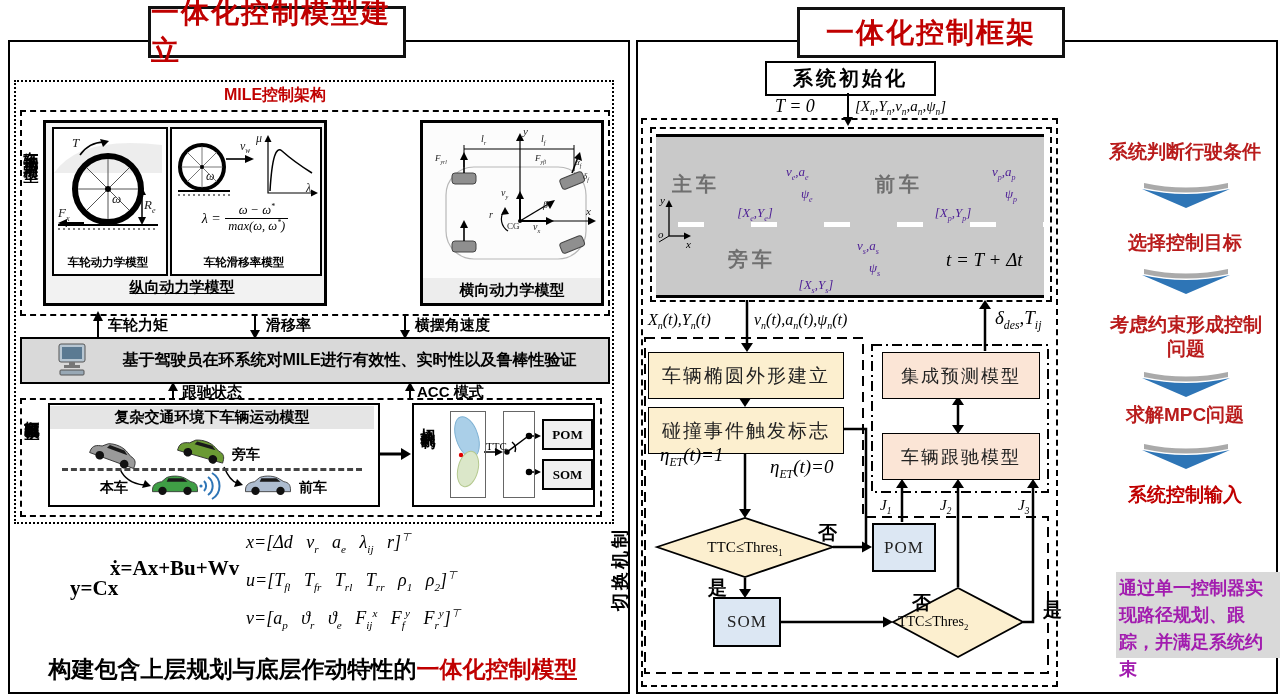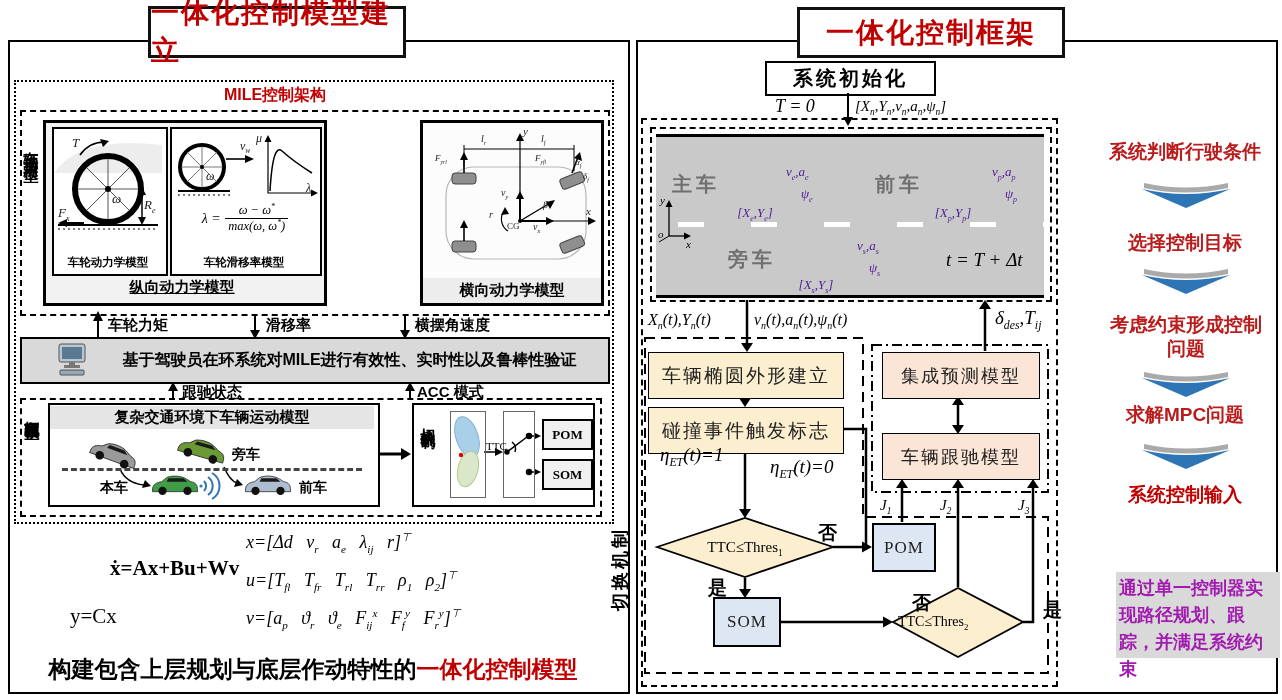--- a/index.html
+++ b/index.html
@@ -378,21 +378,21 @@
 
   <div class="abs solid2" style="left:412px;top:403px;width:179px;height:100px;z-index:1;"></div>
   <div class="abs vtext" style="left:421px;top:416px;height:80px;letter-spacing:2px;z-index:2;">切换机制</div>
   <div class="abs" style="left:450px;top:411px;width:34px;height:85px;border:1px solid #666;z-index:1;"></div>
   <div class="abs serif" style="left:486px;top:440px;font-size:11px;z-index:2;">TTC</div>
   <div class="abs" style="left:503px;top:411px;width:30px;height:85px;border:1px solid #666;z-index:1;"></div>
   <div class="abs serif" style="left:542px;top:419px;width:47px;height:27px;border:2px solid #000;background:#f0f0f0;display:flex;align-items:center;justify-content:center;font-weight:bold;font-size:13px;z-index:2;">POM</div>
   <div class="abs serif" style="left:542px;top:459px;width:47px;height:27px;border:2px solid #000;background:#f0f0f0;display:flex;align-items:center;justify-content:center;font-weight:bold;font-size:13px;z-index:2;">SOM</div>
 
   <div class="abs serif" style="left:70px;top:556px;font-size:21px;font-weight:bold;z-index:2;margin-left:40px;">ẋ=Ax+Bu+Wv</div>
-  <div class="abs serif" style="left:70px;top:604px;font-size:21px;font-weight:normal;z-index:2;">y=Cx</div>
+  <div class="abs serif" style="left:70px;top:576px;font-size:21px;font-weight:bold;z-index:2;">y=Cx</div>
   <div class="abs math pre" style="left:246px;top:532px;font-size:18px;z-index:2;">x=[Δd   v<sub>r</sub>   a<sub>e</sub>   λ<sub>ij</sub>   r]<sup>⊤</sup></div>
   <div class="abs math pre" style="left:246px;top:570px;font-size:18px;z-index:2;">u=[T<sub>fl</sub>   T<sub>fr</sub>   T<sub>rl</sub>   T<sub>rr</sub>   ρ<sub>1</sub>   ρ<sub>2</sub>]<sup>⊤</sup></div>
   <div class="abs math pre" style="left:246px;top:608px;font-size:18px;z-index:2;">v=[a<sub>p</sub>   ϑ<sub>r</sub>   ϑ<sub>e</sub>   F<sub>ij</sub><sup>x</sup>   F<sub>f</sub><sup>y</sup>   F<sub>r</sub><sup>y</sup>]<sup>⊤</sup></div>
   <div class="abs" style="left:20px;top:654px;width:586px;text-align:center;font-weight:bold;font-size:23px;z-index:2;">
     <span>构建包含上层规划与底层作动特性的</span><span style="color:#c00000;">一体化控制模型</span>
   </div>
 
   <div class="abs" style="left:765px;top:61px;width:167px;height:31px;border:2.5px solid #000;display:flex;align-items:center;justify-content:center;font-family:'Liberation Serif',serif;font-size:20px;font-weight:600;letter-spacing:3px;z-index:2;">系统初始化</div>
   <div class="abs math" style="left:775px;top:96px;font-size:18px;z-index:2;">T = 0</div>
   <div class="abs math" style="left:855px;top:98px;font-size:15px;z-index:2;">[X<sub>n</sub>,Y<sub>n</sub>,v<sub>n</sub>,a<sub>n</sub>,ψ<sub>n</sub>]</div>

